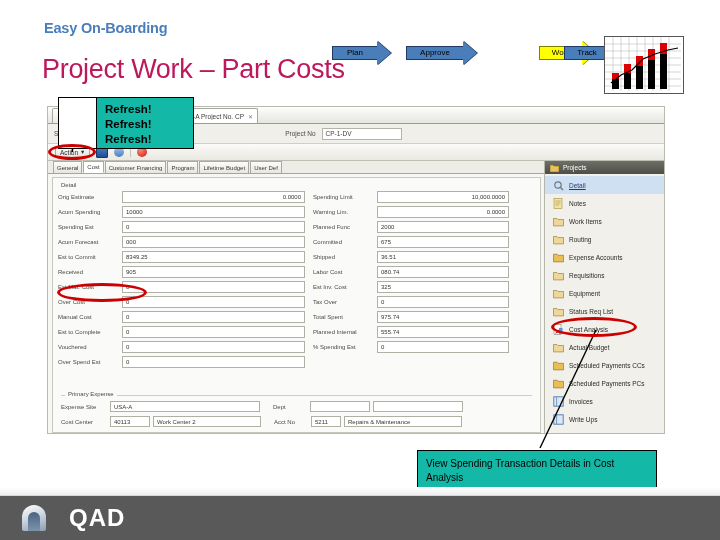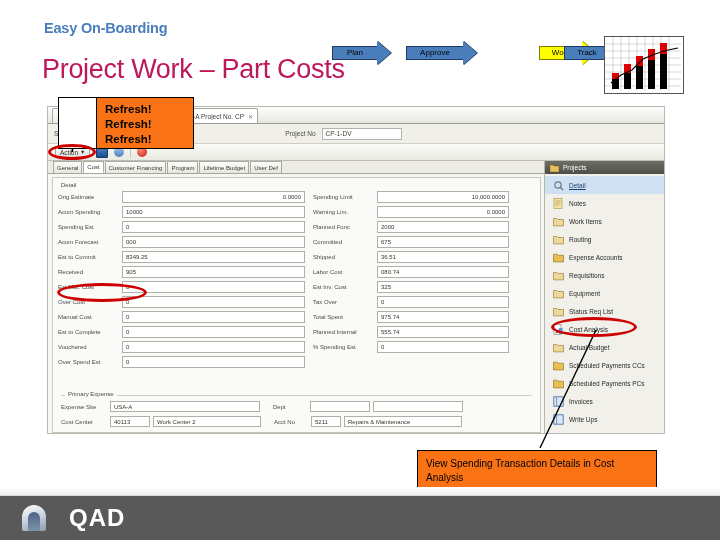--- a/index.html
+++ b/index.html
@@ -276,21 +276,21 @@
     box-sizing: border-box;
     white-space: nowrap;
   }
   .side-item.sel { background: #cfe0f2; }
   .side-item.sel .silabel { text-decoration: underline; color: #1b3f6e; }
   .sicon { width: 11px; height: 11px; flex: none; }
 
   
   .callout {
     position: absolute;
-    background: #f97316;
+    background: #14b8a6;
     border: 1px solid #000000;
     box-sizing: border-box;
     color: #000000;
   }
   .callout.refresh {
     left: 96px; top: 97px;
     width: 98px; height: 52px;
     padding: 4px 0 0 8px;
     font-size: 11.5px;
     font-weight: bold;

